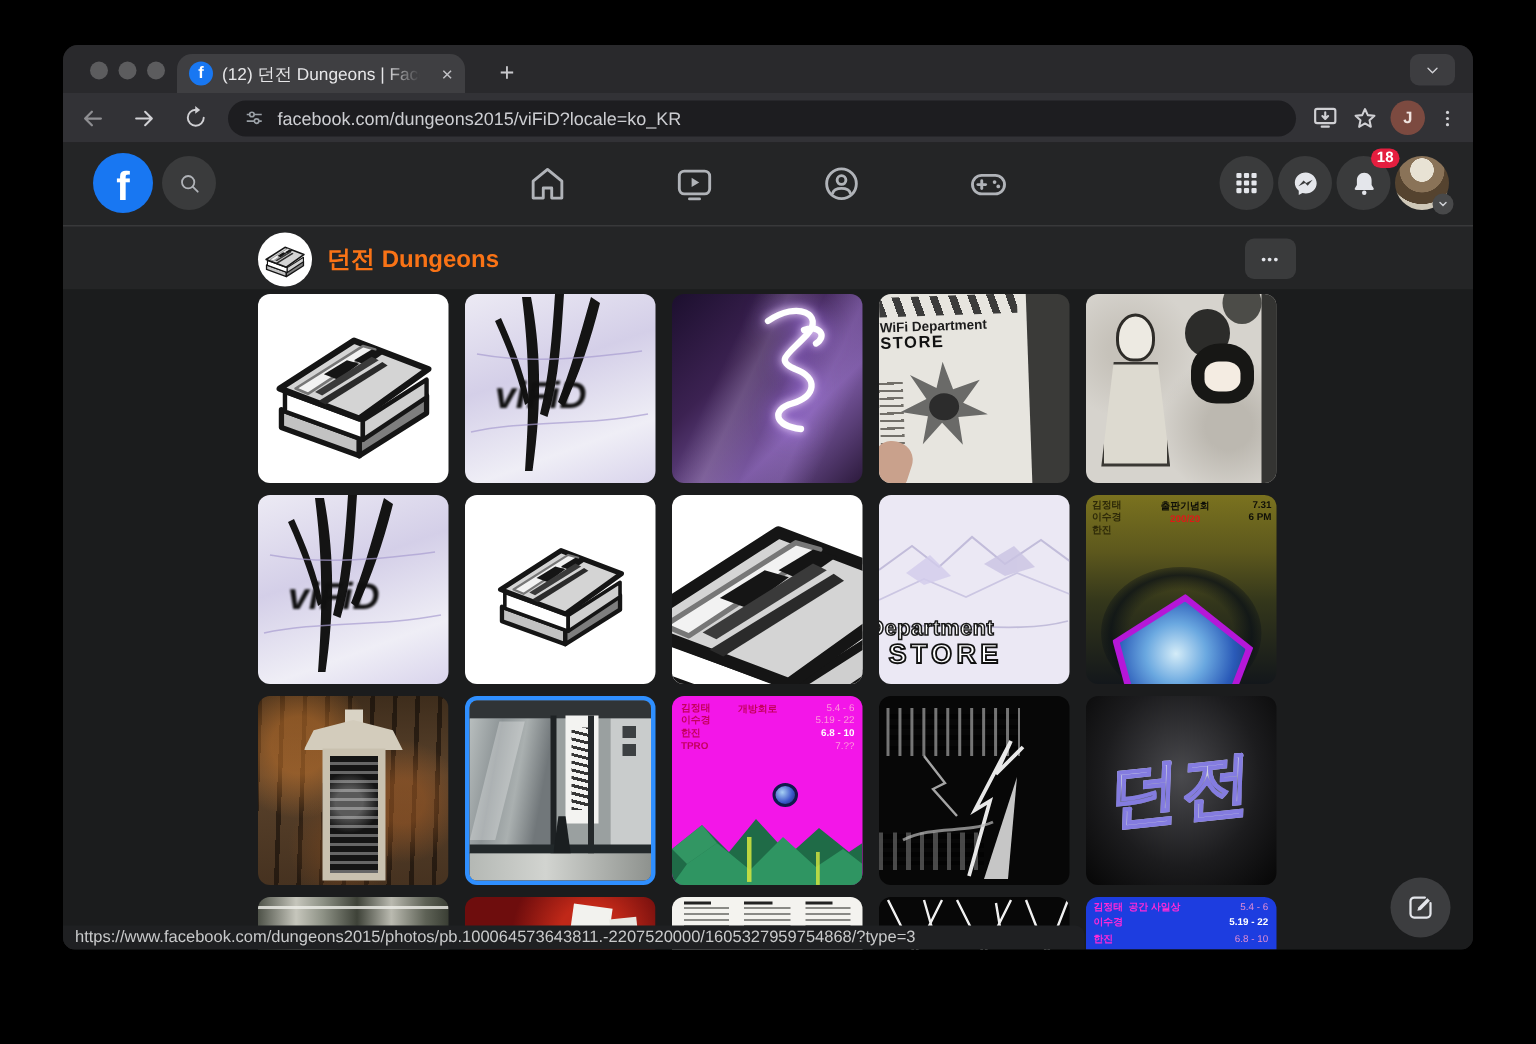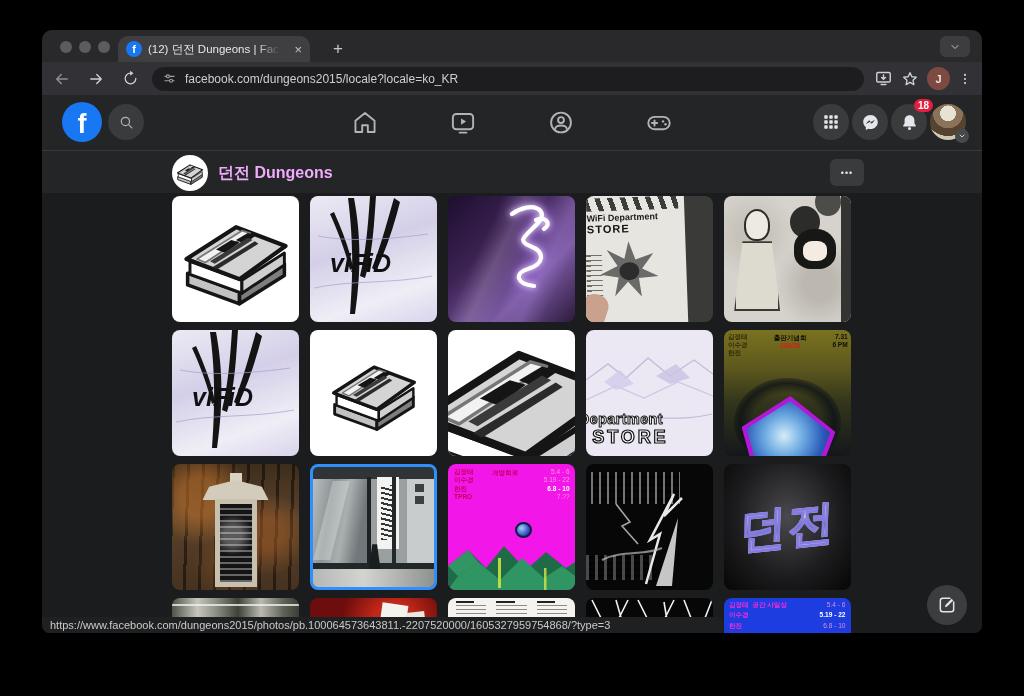--- a/index.html
+++ b/index.html
@@ -33,21 +33,21 @@
   .cicon { width:27px; height:27px; }
   .fbright { position:absolute; right:16px; top:9px; display:flex; gap:3px; }
   .circlebtn { position:relative; width:36px; height:36px; border-radius:50%; background:#3a3b3c; display:flex; align-items:center; justify-content:center; }
   .badge { position:absolute; top:-5px; right:-6px; background:#e41e3f; color:#fff; font-size:10px; font-weight:bold; border-radius:9px; padding:1px 4px; }
   .fbavatar { width:36px; height:36px; border-radius:50%; background:radial-gradient(circle at 50% 26%, #e8e2d4 0 24%, #8a7358 25% 46%, #55432f 47% 70%, #cfc8b8 71%); position:relative; }
   .fbavatar .chev { position:absolute; right:-3px; bottom:-3px; width:14px; height:14px; border-radius:50%; background:#48494a; display:flex; align-items:center; justify-content:center; }
 
   
   .pageheader { position:absolute; left:0; top:120px; width:100%; height:43px; background:#242526; border-top:1px solid #38393a; }
   .pgavatar { position:absolute; left:130px; top:4px; width:36px; height:36px; border-radius:50%; background:#fff; display:flex; align-items:center; justify-content:center; overflow:hidden; }
-  .pgtitle { position:absolute; left:176px; top:12px; color:#f0abfc; font-size:16px; font-weight:bold; }
+  .pgtitle { position:absolute; left:176px; top:12px; color:#f97316; font-size:16px; font-weight:bold; }
   .morebtn { position:absolute; left:788px; top:8px; width:34px; height:27px; background:#3a3b3c; border-radius:6px; color:#e4e6eb; font-size:9px; letter-spacing:1px; display:flex; align-items:center; justify-content:center; }
 
   
   .content { position:absolute; left:0; top:163px; width:100%; height:440px; background:#1b1c1d; overflow:hidden; }
   .grid { display:grid; grid-template-columns:repeat(5,127px); grid-auto-rows:126px; gap:8px 11px; margin:3px 0 0 130px; }
   .tile { position:relative; border-radius:8px; overflow:hidden; background:#2a2a2a; }
   .tile.selected { border:3px solid #2f8fff; }
 
   .t-white { background:#fff; display:flex; align-items:center; justify-content:center; }
   .t-ink { background:linear-gradient(160deg,#eceaf4 0%,#d4cfe8 40%,#efeef6 75%,#d9d4ec 100%); }
@@ -223,21 +223,21 @@
           <polygon points="11.5,1 11.5,8.2 16.2,4.6" fill="#d0d0d4"></polygon>
         </svg>
     </div>
     <div class="omnibox">
       <svg width="15" height="15" viewBox="0 0 24 24">
         <line x1="4" y1="8.5" x2="20" y2="8.5" stroke="#9aa0a6" stroke-width="1.8"></line>
           <circle cx="9.5" cy="8.5" r="2.4" fill="#1d1d20" stroke="#9aa0a6" stroke-width="1.8"></circle>
         <line x1="4" y1="15.5" x2="20" y2="15.5" stroke="#9aa0a6" stroke-width="1.8"></line>
           <circle cx="14.5" cy="15.5" r="2.4" fill="#1d1d20" stroke="#9aa0a6" stroke-width="1.8"></circle>
       </svg>
-      <span class="urltext">facebook.com/dungeons2015/locale?locale=ko_KR</span>
+      <span class="urltext">facebook.com/dungeons2015/viFiD?locale=ko_KR</span>
     </div>
     <div class="tool-right">
       <svg width="19" height="19" viewBox="0 0 24 24">
           <rect x="3.5" y="4.5" width="17" height="12" rx="1.6" class="icon-stroke"></rect>
           <line x1="9" y1="19.5" x2="15" y2="19.5" class="icon-stroke"></line>
           <path d="M12,7.5 V12.5 M9.6,10.6 L12,13 L14.4,10.6" class="icon-stroke"></path>
         </svg>
       <svg width="18" height="18" viewBox="0 0 24 24">
           <path d="M12,3.6 L14.5,9 L20.4,9.6 L16,13.6 L17.2,19.4 L12,16.4 L6.8,19.4 L8,13.6 L3.6,9.6 L9.5,9 Z" class="icon-stroke" stroke-width="1.6"></path>
         </svg>

